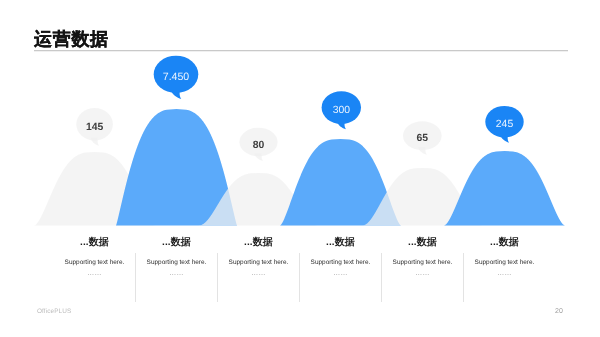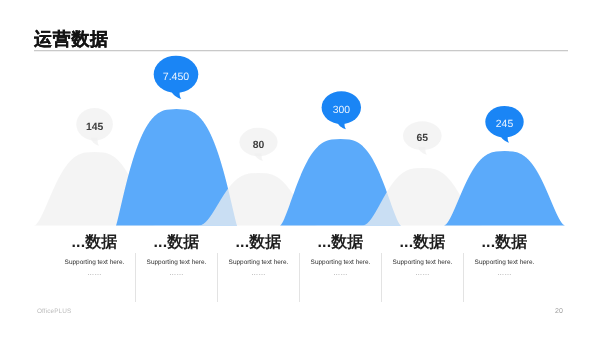--- a/index.html
+++ b/index.html
@@ -11,21 +11,21 @@
 
   .title{position:absolute;left:34px;top:30px;font-size:18px;font-weight:bold;
          color:#141414;letter-spacing:.7px;line-height:19px;
          -webkit-text-stroke:0.35px #141414;}
   .rule{position:absolute;left:34px;top:50px;width:534px;height:1px;background:#c9c9c9;
         box-shadow:0 1px 0 0 #f0f0f0;}
 
   svg.chart{position:absolute;left:0;top:0;width:600px;height:337px;overflow:visible;}
 
   .col{position:absolute;width:110px;text-align:center;}
-  .col-title{font-size:16px;font-weight:bold;color:#1f1f1f;letter-spacing:.1px;line-height:11px;}
+  .col-title{font-size:10px;font-weight:bold;color:#1f1f1f;letter-spacing:.1px;line-height:11px;}
   .col-sub{font-size:6.45px;color:#2e2e2e;letter-spacing:0px;line-height:8px;}
   .col-dots{font-size:7px;color:#8f8f8f;letter-spacing:.3px;line-height:8px;}
 
   .vdiv{position:absolute;top:253px;width:1px;height:49px;background:#e3e3e3;}
 
   .footer-brand{position:absolute;left:37px;top:308px;font-size:6.4px;color:#bcbcbc;letter-spacing:.1px;line-height:7px;}
   .footer-page{position:absolute;left:552px;top:308px;font-size:7px;color:#9e9e9e;width:14px;text-align:center;line-height:8px;}
 </style>
 </head>
 <body>

